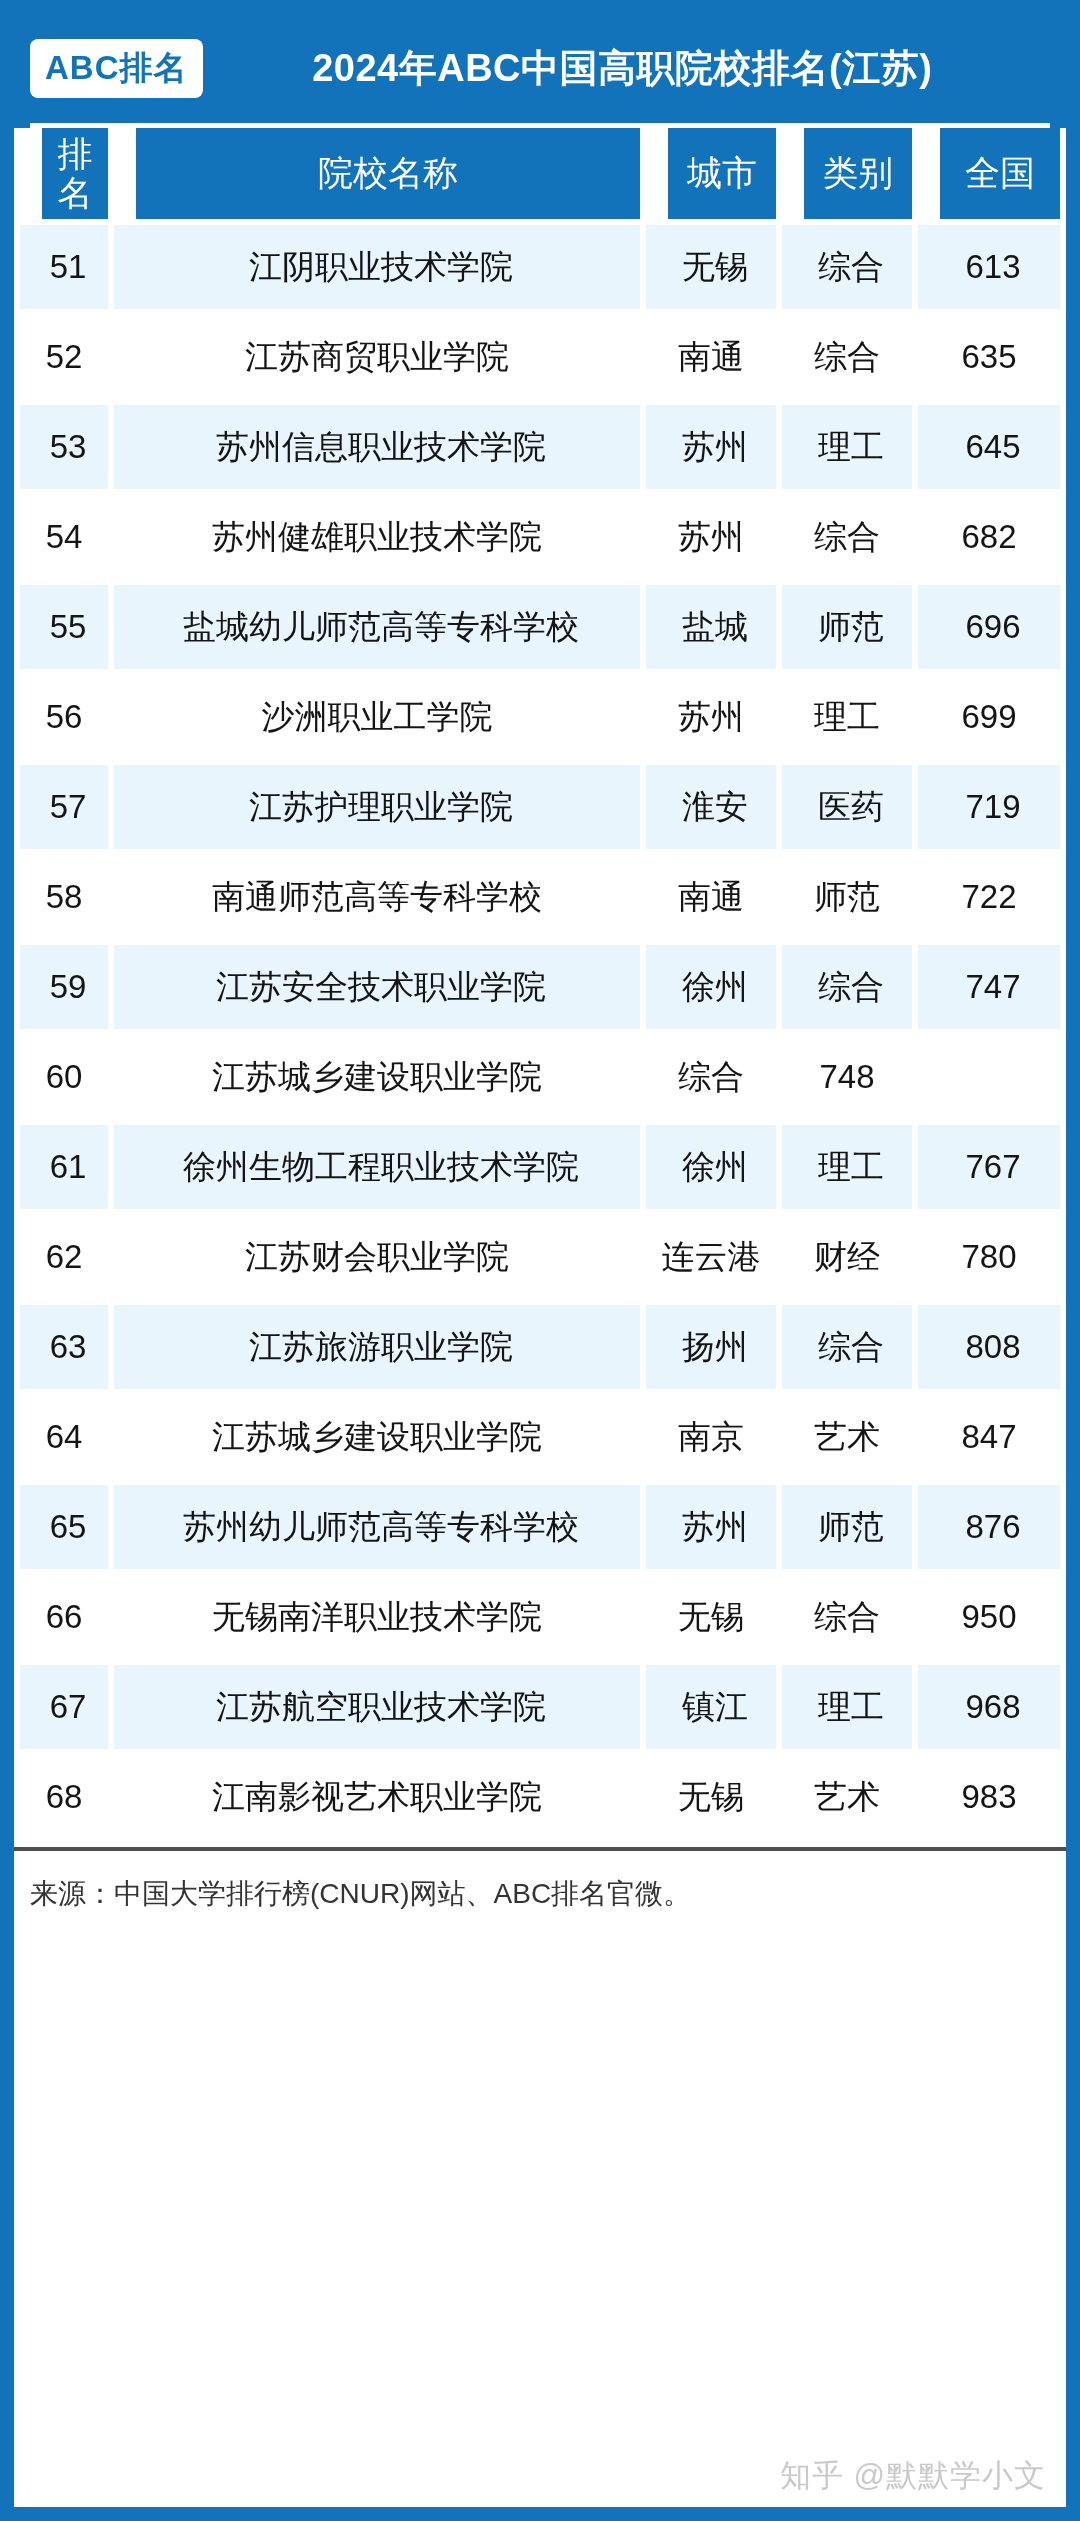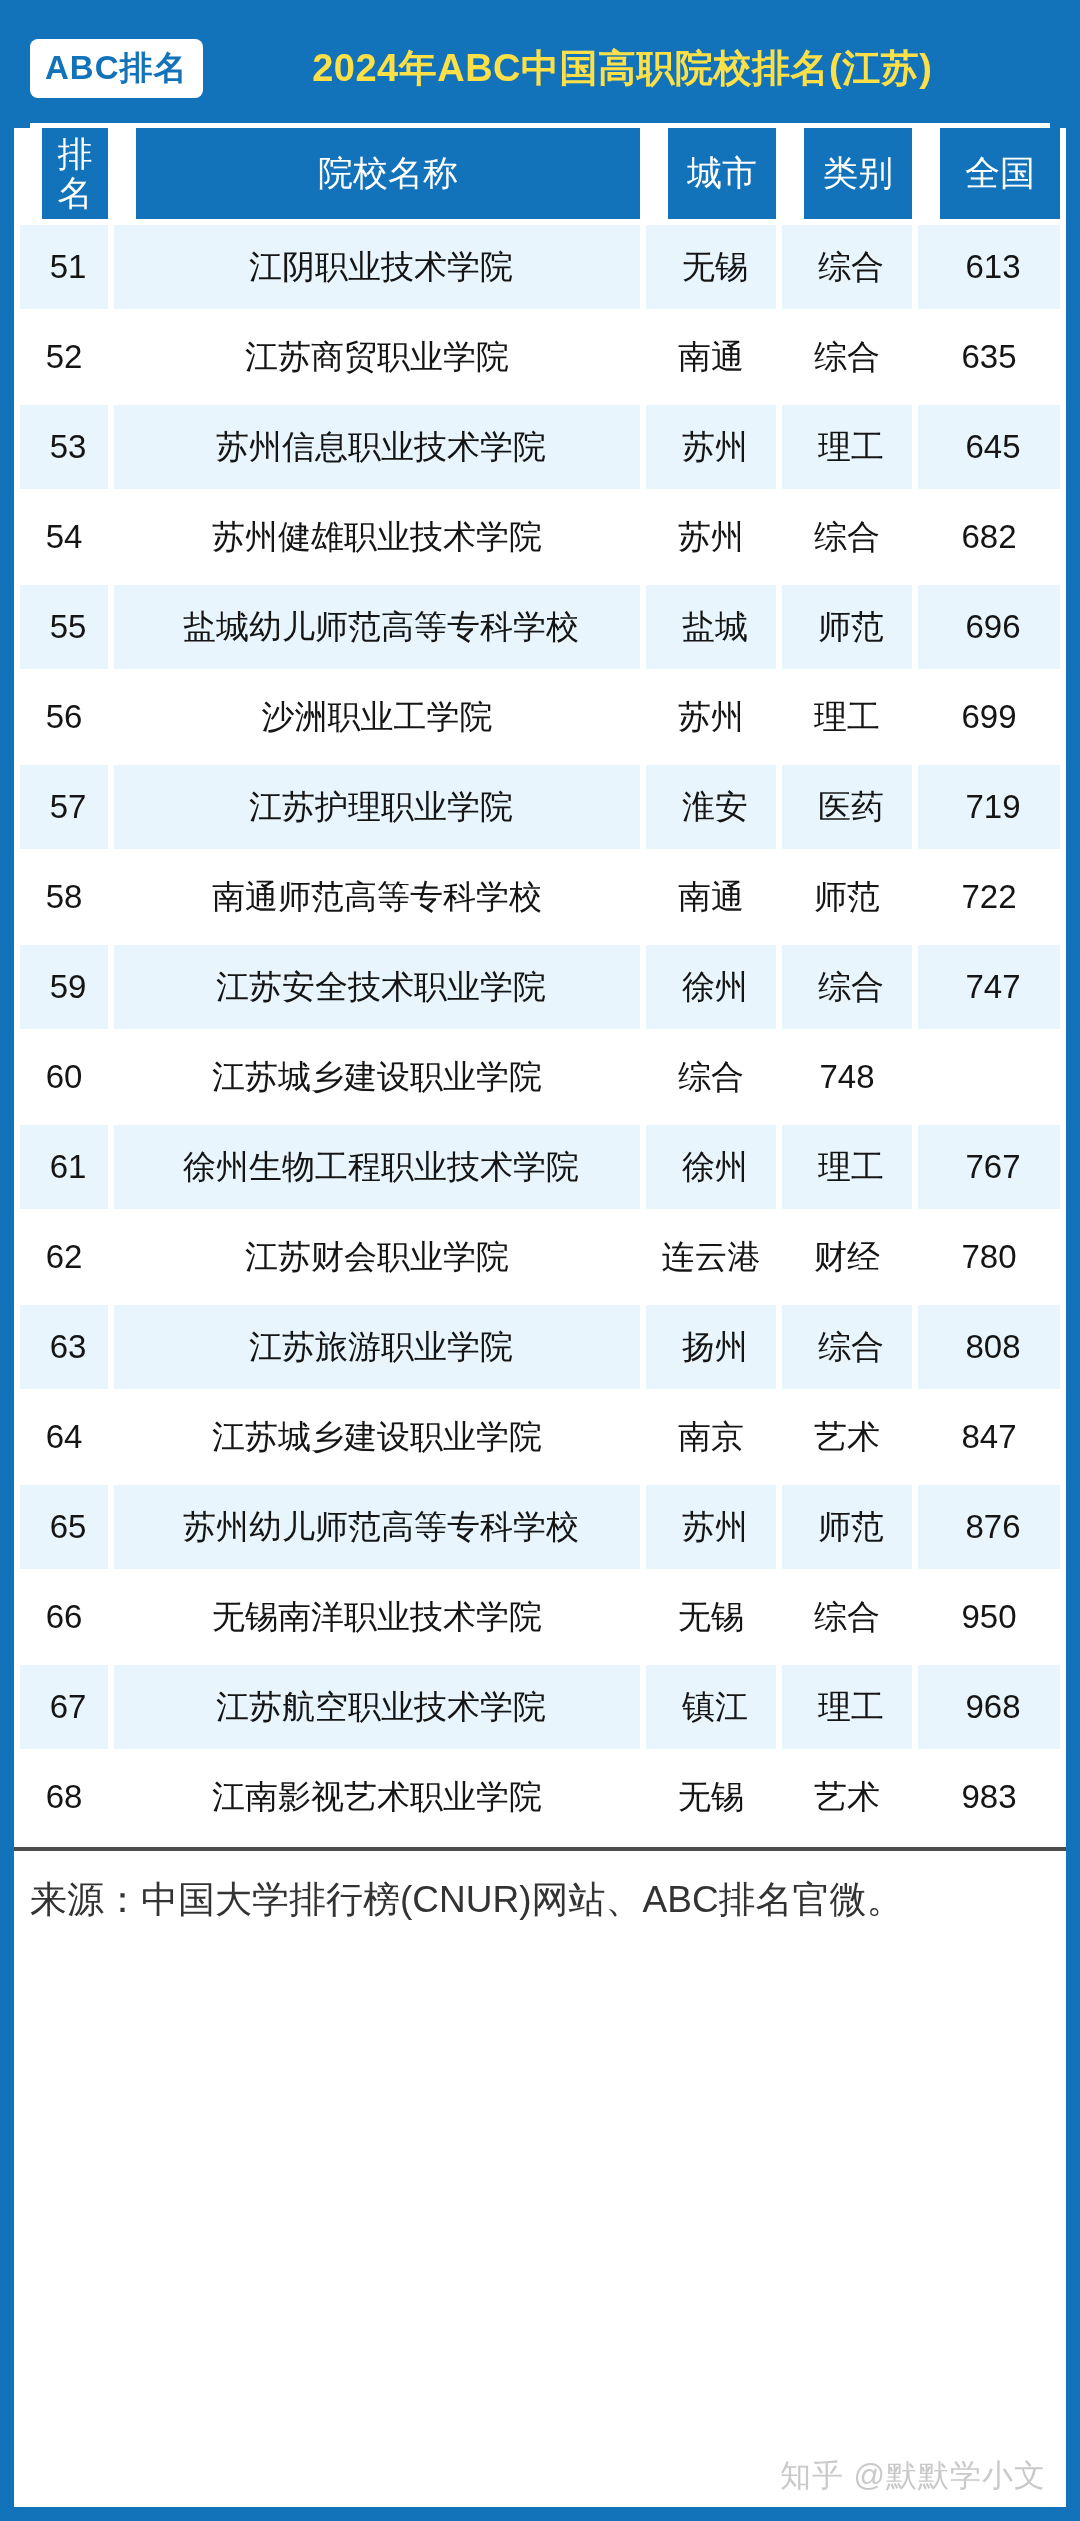--- a/index.html
+++ b/index.html
@@ -34,21 +34,21 @@
     padding:7px 15px;
     color:#1273BA;
     font-size:33px;
     font-weight:bold;
     letter-spacing:1px;
     flex:0 0 auto;
   }
   .page-title{
     flex:1 1 auto;
     text-align:center;
-    color:#fde047;
+    color:#ffffff;
     font-size:38px;
     font-weight:bold;
     letter-spacing:0.5px;
     padding-right:8px;
   }
   .white-rule{height:5px;background:#ffffff;margin:0 16px;}
   
   .table-wrap{padding:0 6px;background:#ffffff;}
   .trow{
     display:grid;
@@ -75,21 +75,21 @@
   .rows-list{
     display:flex;flex-direction:column;
     row-gap:6px;
     padding-top:6px;
   }
   .trow.alt .cell{background:#E9F5FC;padding-left:8px;}
   
   .divider-dark{height:4px;background:#4E4E4E;margin-top:8px;}
   .source-row{
     padding:24px 16px 0 16px;
-    font-size:37px;
+    font-size:28px;
     color:#333333;
   }
   .watermark{
     position:absolute;
     right:20px;bottom:10px;
     font-size:31px;
     color:#C9C9C9;
     letter-spacing:1px;
   }
 </style>

